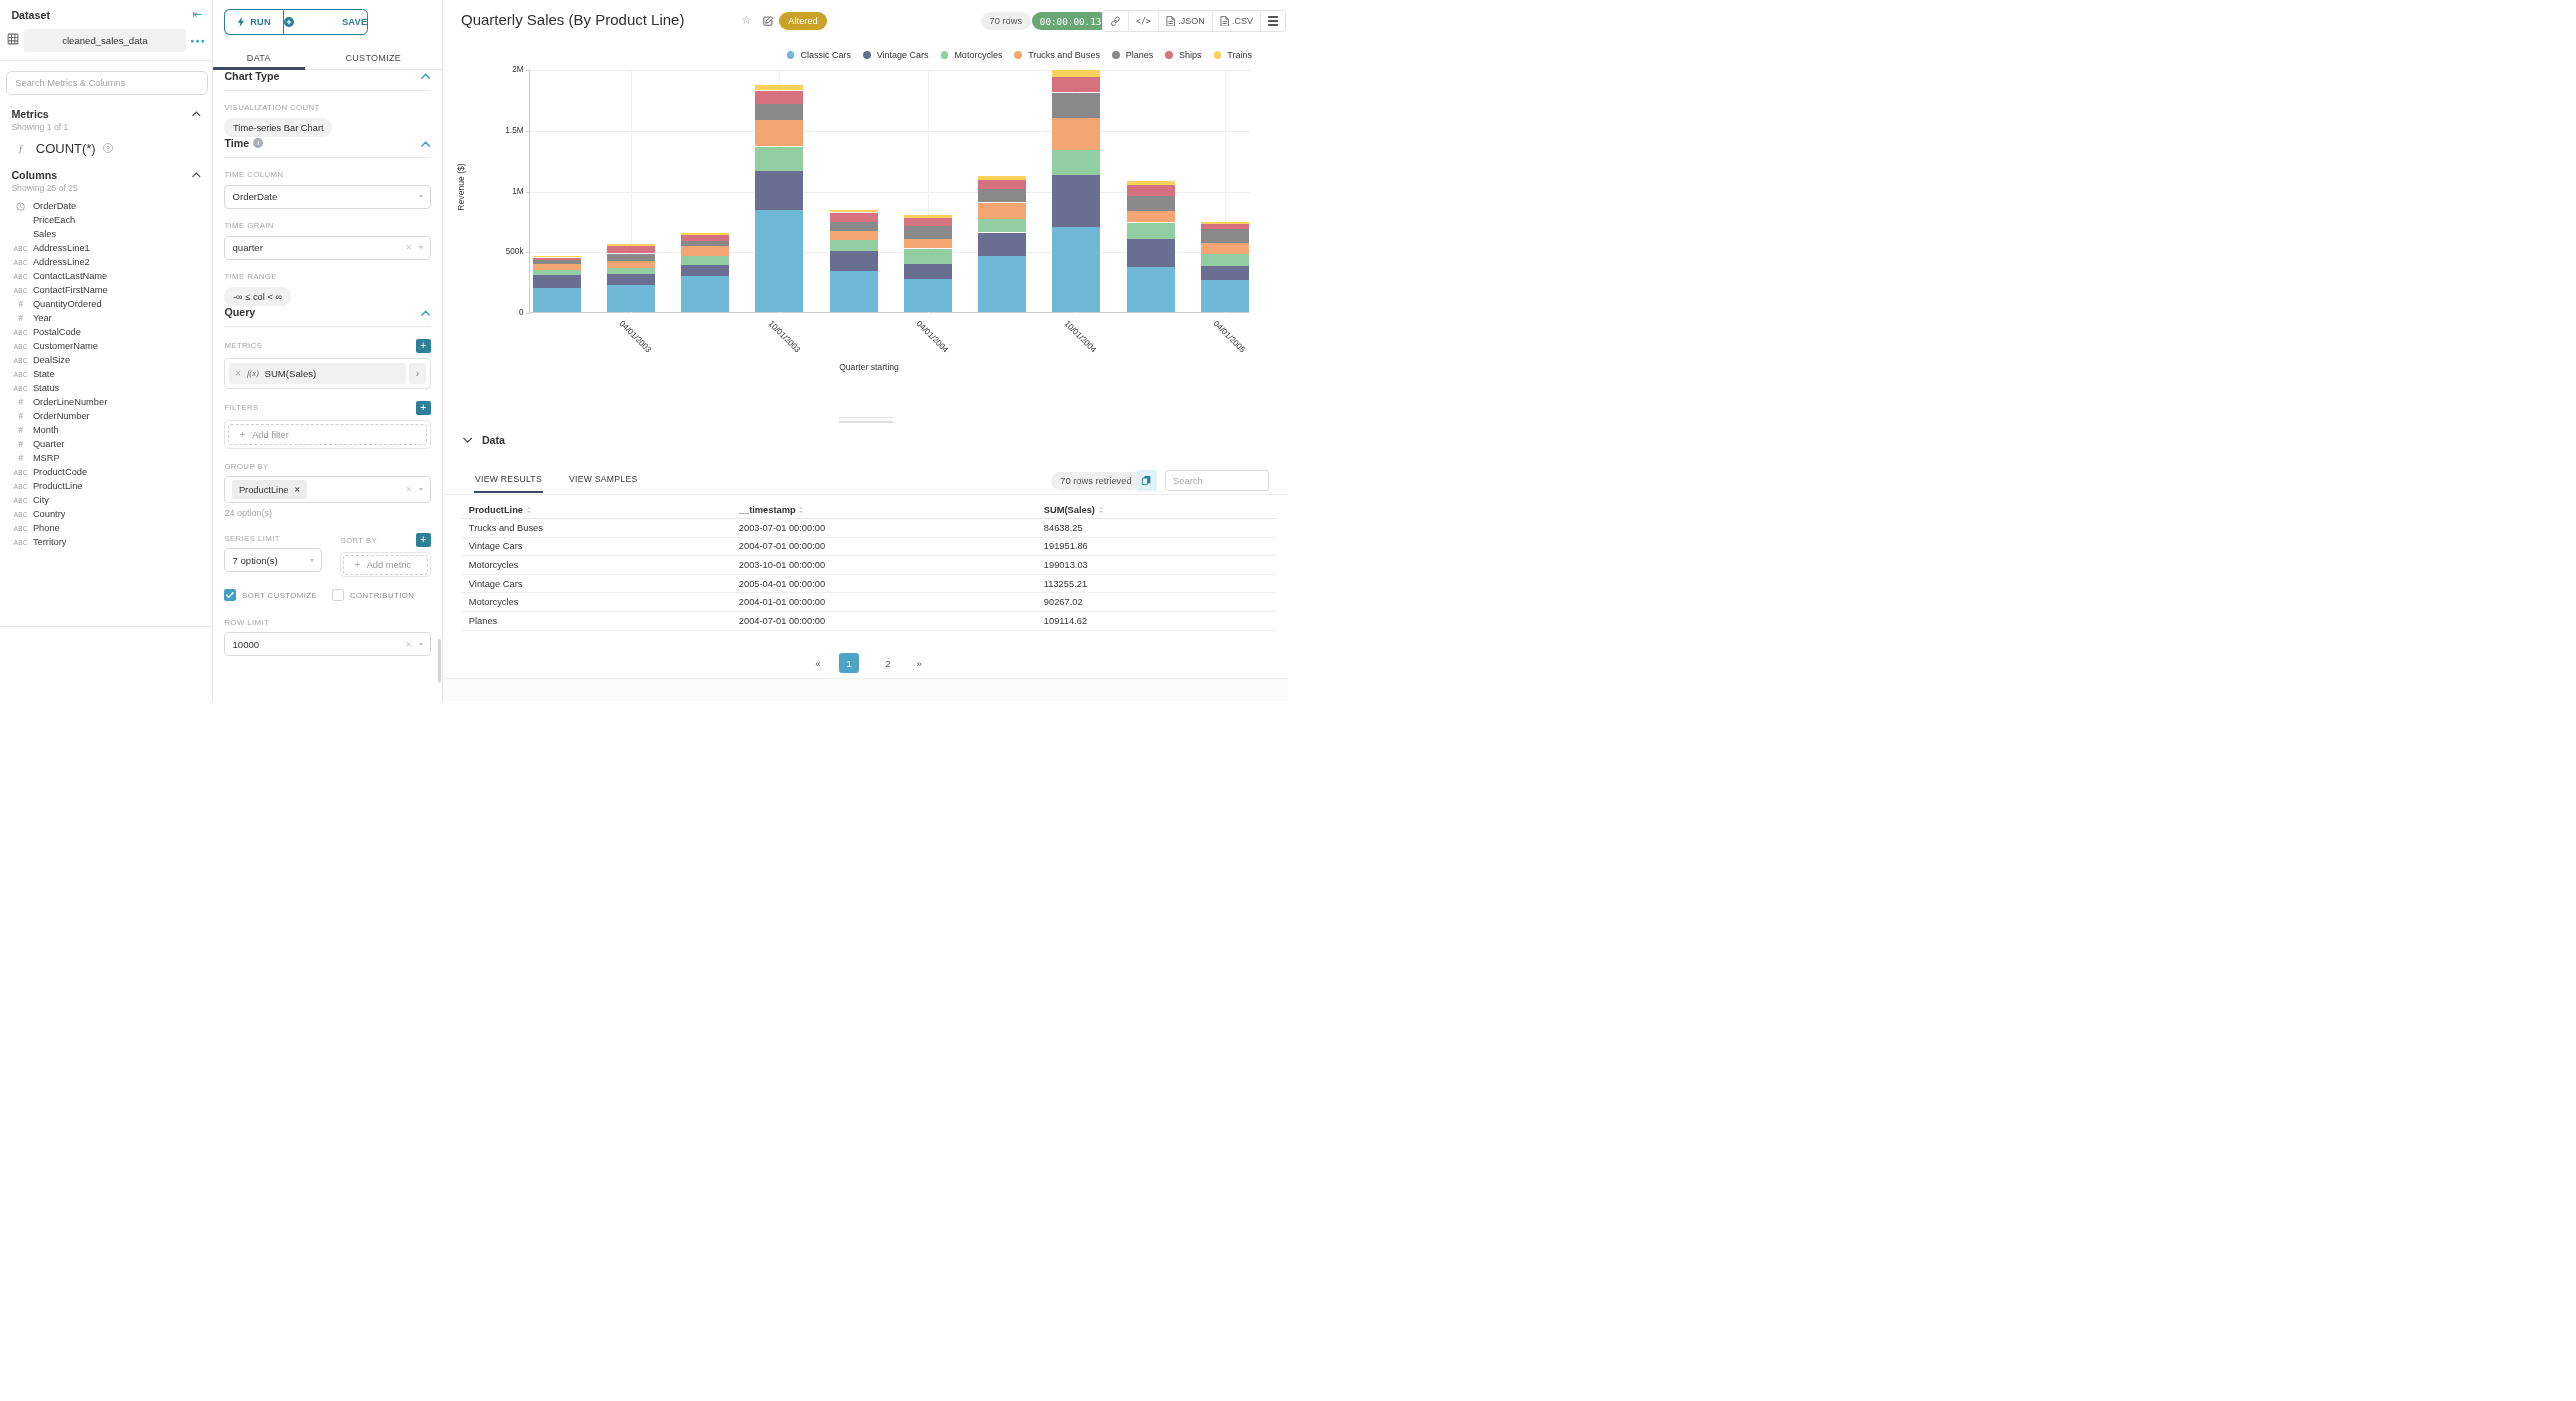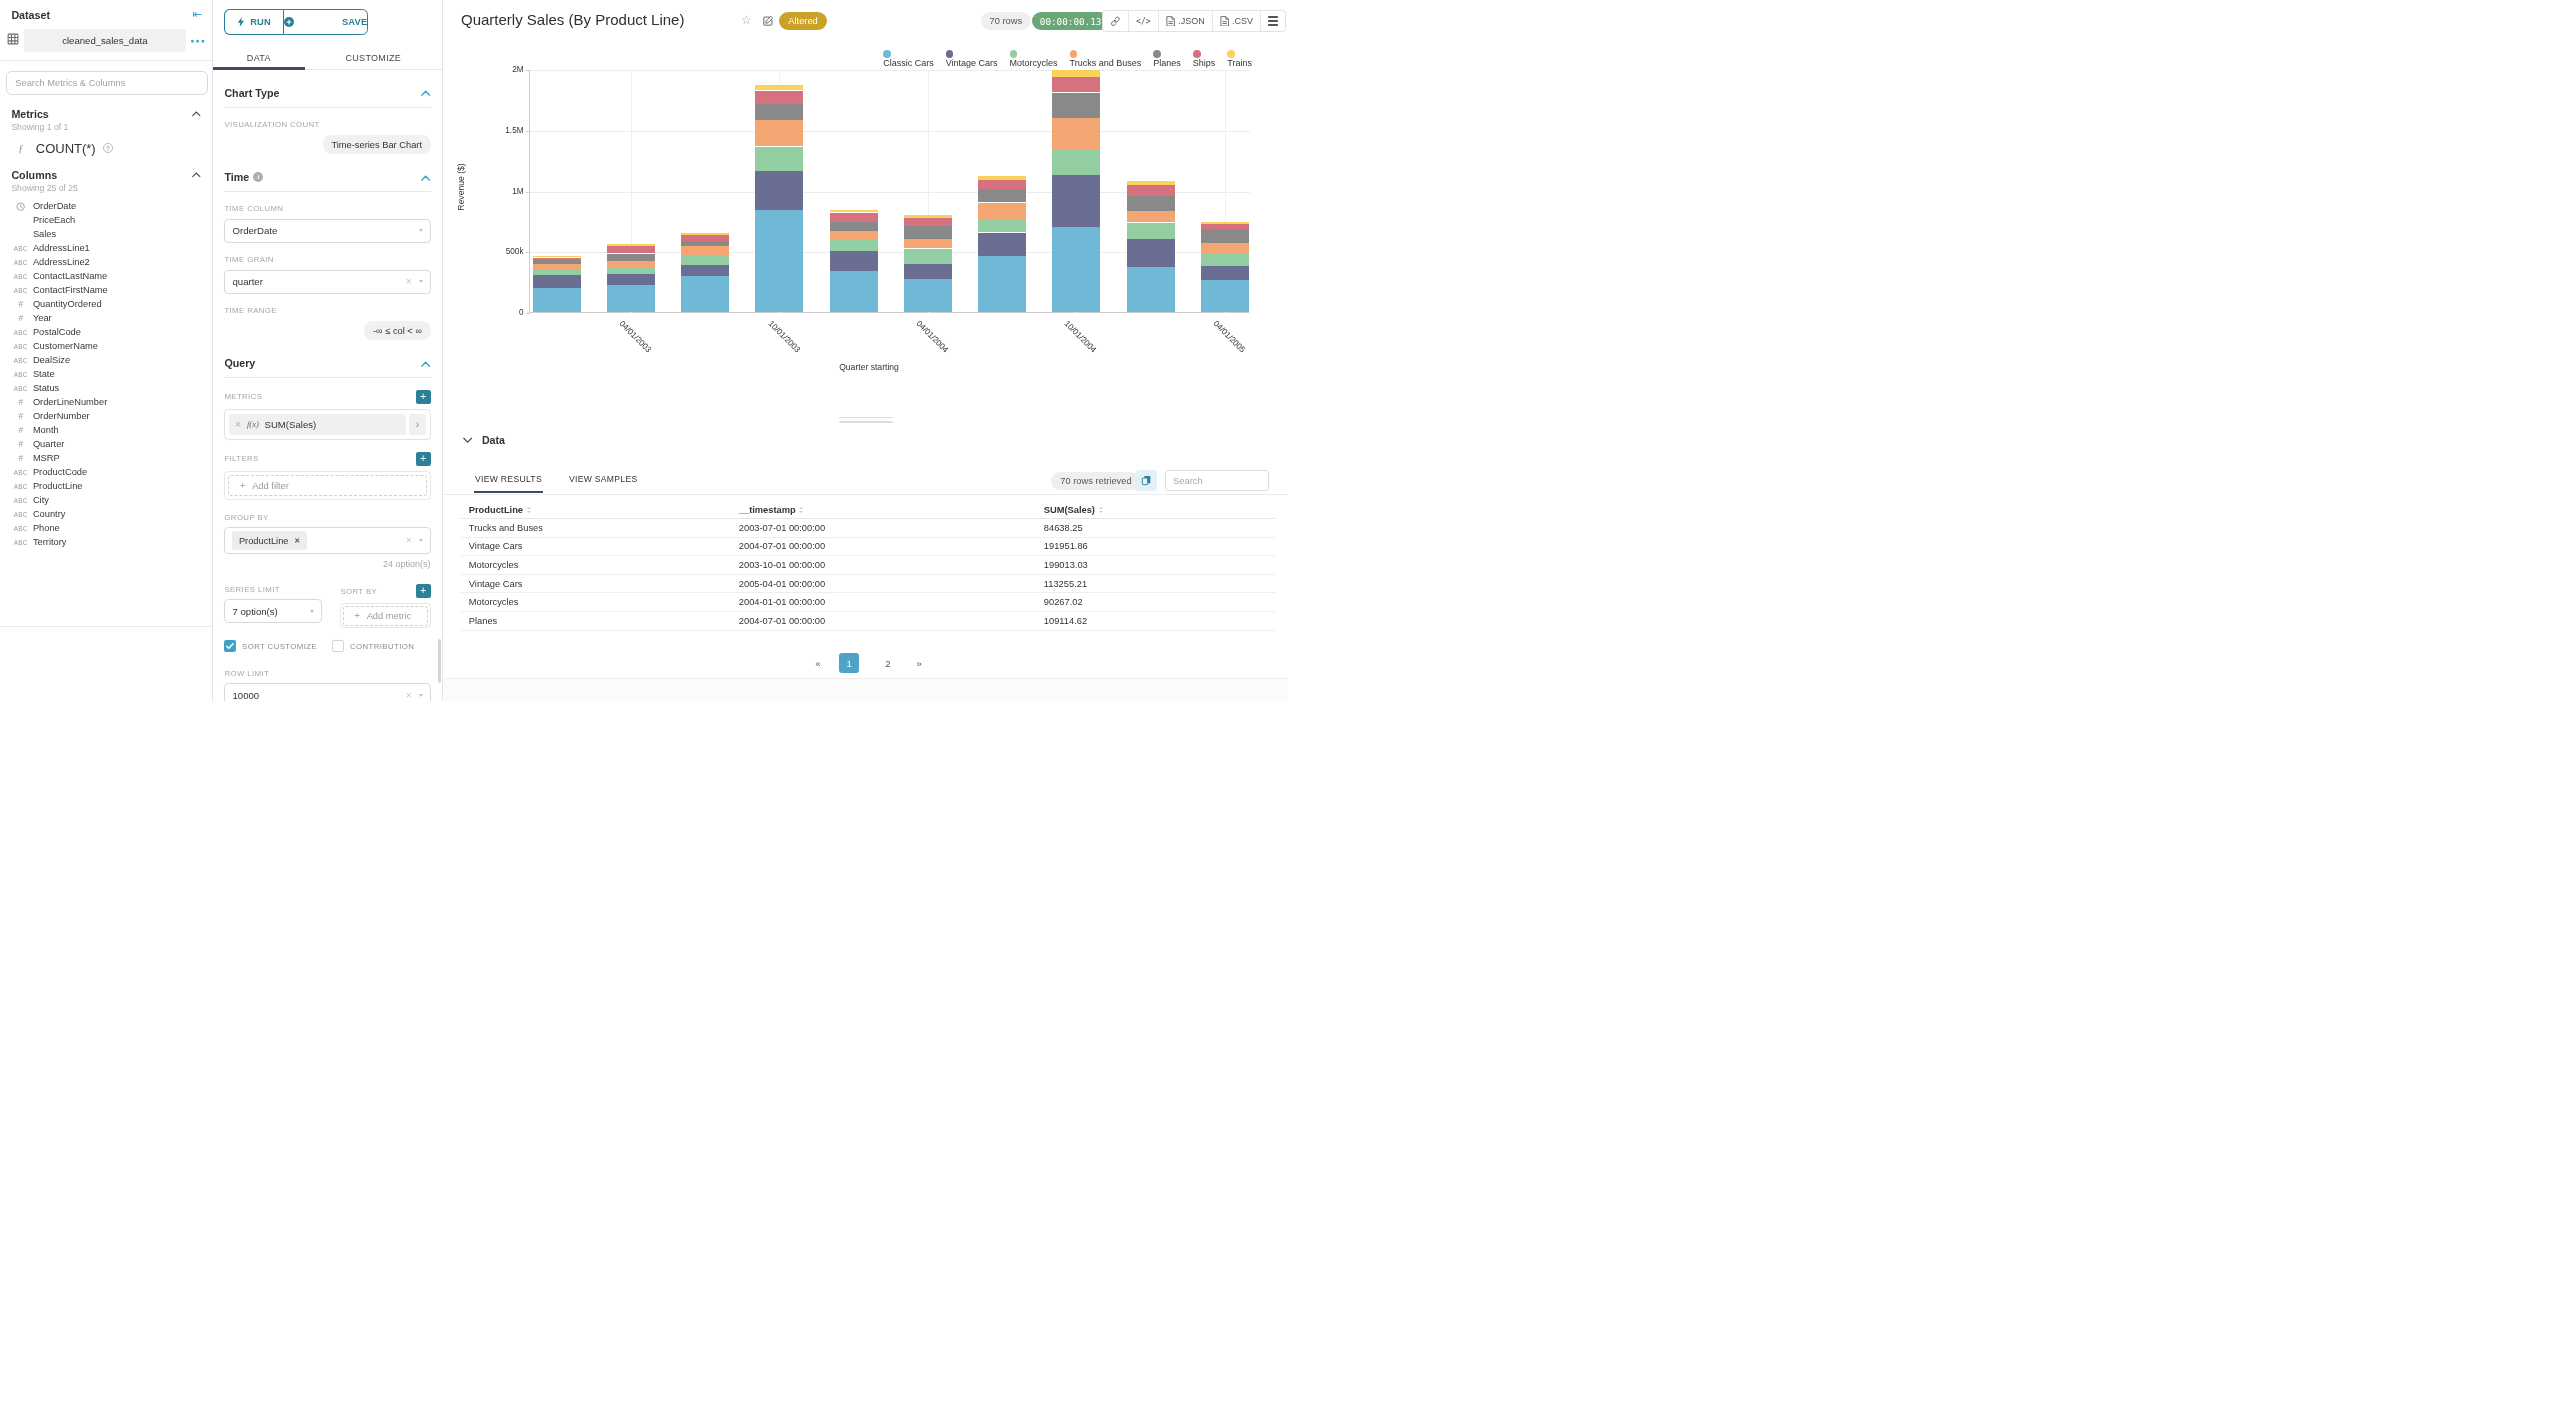--- a/index.html
+++ b/index.html
@@ -40,21 +40,21 @@
   .btn-row { display:flex; width:144px; margin:8.6px 0 0 11.4px; height:26.4px; }
   .cbtn { flex:1; display:flex; align-items:center; justify-content:center; gap:5px; border:0.7px solid #2A7E95; background:#fff; color:#2A7E95; font-weight:700; font-size:9.3px; letter-spacing:0.2px; cursor:pointer; font-family:inherit; }
   .cbtn.run { border-radius:5.7px 0 0 5.7px; border-right:none; }
   .cbtn.save { border-radius:0 5.7px 5.7px 0;gap:48px; }
   .tabs { display:flex; margin-top:11.4px; border-bottom:0.7px solid #E6E6E6; height:23.5px; }
   .tab { display:flex; align-items:center; justify-content:center; font-size:9px; letter-spacing:0.3px; color:#484848; cursor:pointer; position:relative; }
   .tab.t0 { flex:0 0 40%; }
   .tab.t1 { flex:1; }
   .tab.active::after { content:""; position:absolute; left:0; right:0; bottom:-0.7px; height:2.1px; background:#3E4A66; }
   .cscroll { padding:0 11.4px 21.4px; }
-  .sec { margin-top:17px;text-align:right; }
+  .sec { margin-top:0; }
   .sec-title { display:flex; justify-content:space-between; align-items:center; font-size:10.7px; font-weight:600; color:#333; padding-bottom:7.8px; border-bottom:0.7px solid #E9E9E9; }
   .sec-title .lt { display:flex; align-items:center; gap:4.3px; }
   .info-ic { width:10px; height:10px; border-radius:50%; background:#A9AFB5; color:#fff; font-size:6.4px; display:inline-flex; align-items:center; justify-content:center; font-family:"Liberation Serif", serif; font-style:italic; font-weight:700; }
   .flabel { margin-top:12px; font-size:7.8px; color:#A6A6A6; letter-spacing:0.4px; display:flex; justify-content:space-between; align-items:center; min-height:10px; }
   .plus-btn { width:14.3px; height:14.3px; background:#2C8199; border-radius:2.1px; color:#fff; font-size:10px; line-height:1; display:inline-flex; align-items:center; justify-content:center; cursor:pointer; font-weight:400; }
   .select { margin-top:5px; height:24px; border:0.7px solid #D9D9D9; border-radius:4.3px; display:flex; align-items:center; padding:0 7.1px; font-size:9.6px; color:#333; background:#fff; }
   .select .sp { flex:1; }
   .clear-x { color:#C6C6C6; font-size:7.8px; margin-right:6.4px; }
   .caret-dn { width:0; height:0; border-left:2.9px solid transparent; border-right:2.9px solid transparent; border-top:3.6px solid #BFBFBF; }
   .gpill { display:inline-block; background:#F1F1F1; border-radius:8.6px; padding:4.3px 8.6px; font-size:9.3px; color:#333; margin-top:5.7px; }
@@ -90,21 +90,21 @@
   .timer-pill { position:absolute; left:588px; top:12px; height:18px; border-radius:9.3px; background:#69A876; color:#fff; font-size:9.3px; font-family:"DejaVu Sans Mono", monospace; display:flex; align-items:center; padding:0 7.8px; }
   .btn-group { position:absolute; left:658px; top:10px; height:22px; display:flex; border:0.7px solid #E2E2E2; border-radius:3.6px; overflow:hidden; background:#fff; }
   .bg-cell { display:flex; align-items:center; justify-content:center; padding:0 7.1px; border-right:0.7px solid #E8E8E8; color:#555; font-size:9px; gap:2.9px; cursor:pointer; }
   .bg-cell:last-child { border-right:none; }
   .code-txt { font-family:"DejaVu Sans Mono", monospace; font-size:8.2px; color:#555; }
   .ham { display:flex; flex-direction:column; gap:2.1px; }
   .ham span { width:10px; height:1.8px; background:#555; border-radius:0.7px; }
 
   
   .legend { position:absolute; top:50px; right:36px; display:flex; gap:12px; align-items:center; }
-  .leg-item { display:flex; gap:0;flex-direction:column; }
+  .leg-item { display:flex; align-items:center; gap:6px; }
   .leg-dot { width:7.8px; height:7.8px; border-radius:50%; }
   .leg-lbl { font-size:9px; color:#333; }
   .y-title { position:absolute; left:-26.4px; top:182px; width:86px; text-align:center; font-size:8.6px; color:#333; transform:rotate(-90deg); }
   #plot { position:absolute; left:85px; top:70px; width:720px; height:243px; border-left:0.7px solid #CDCDCD; border-bottom:0.7px solid #CDCDCD; }
   .hgrid { position:absolute; left:0; width:720px; height:0.7px; background:#EDEDED; }
   .vgrid { position:absolute; top:0; width:0.7px; height:243px; background:#F0F0F0; }
   .ytick-mark { position:absolute; left:-3.6px; width:3.6px; height:0.7px; background:#CDCDCD; }
   .ylab { position:absolute; width:28.5px; text-align:right; font-size:8.2px; color:#333; }
   .bar { position:absolute; bottom:0; width:48px; }
   .seg { position:absolute; left:0; width:48px; }

